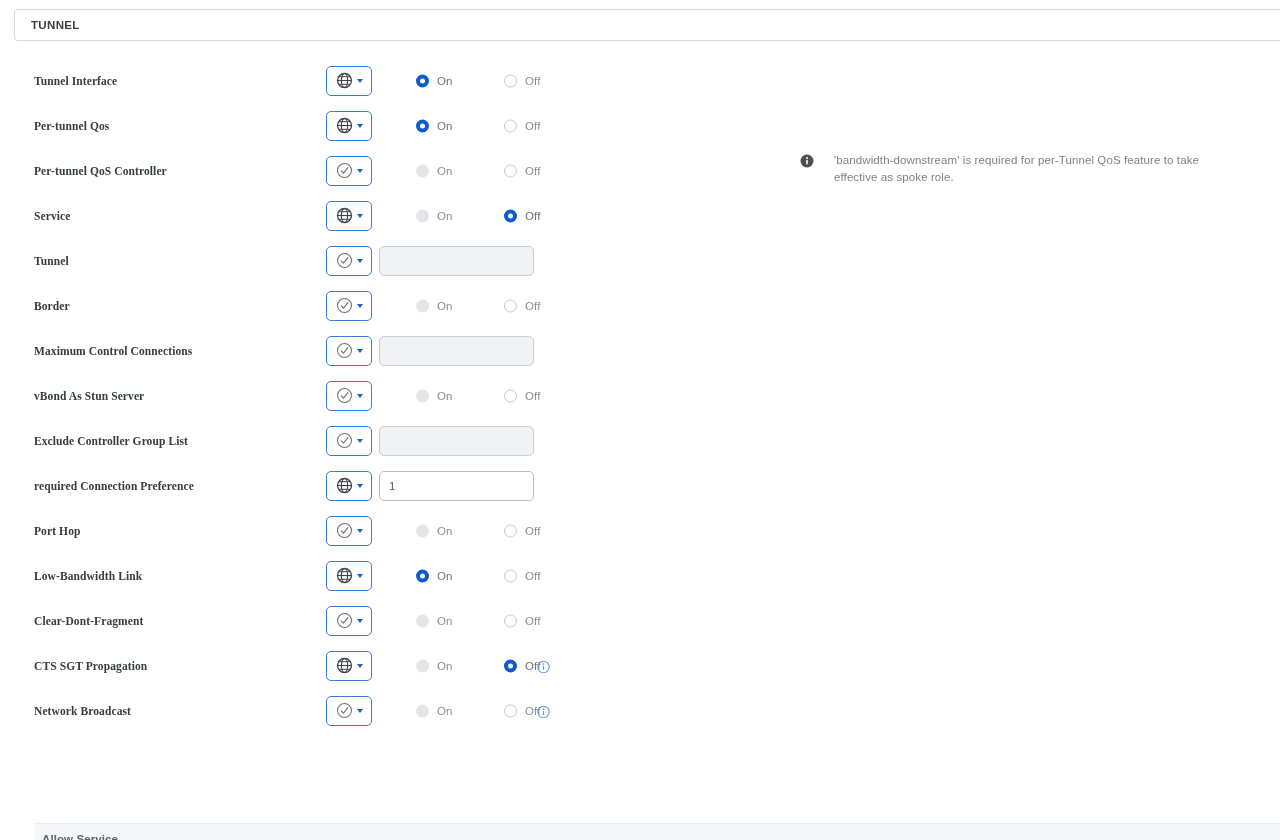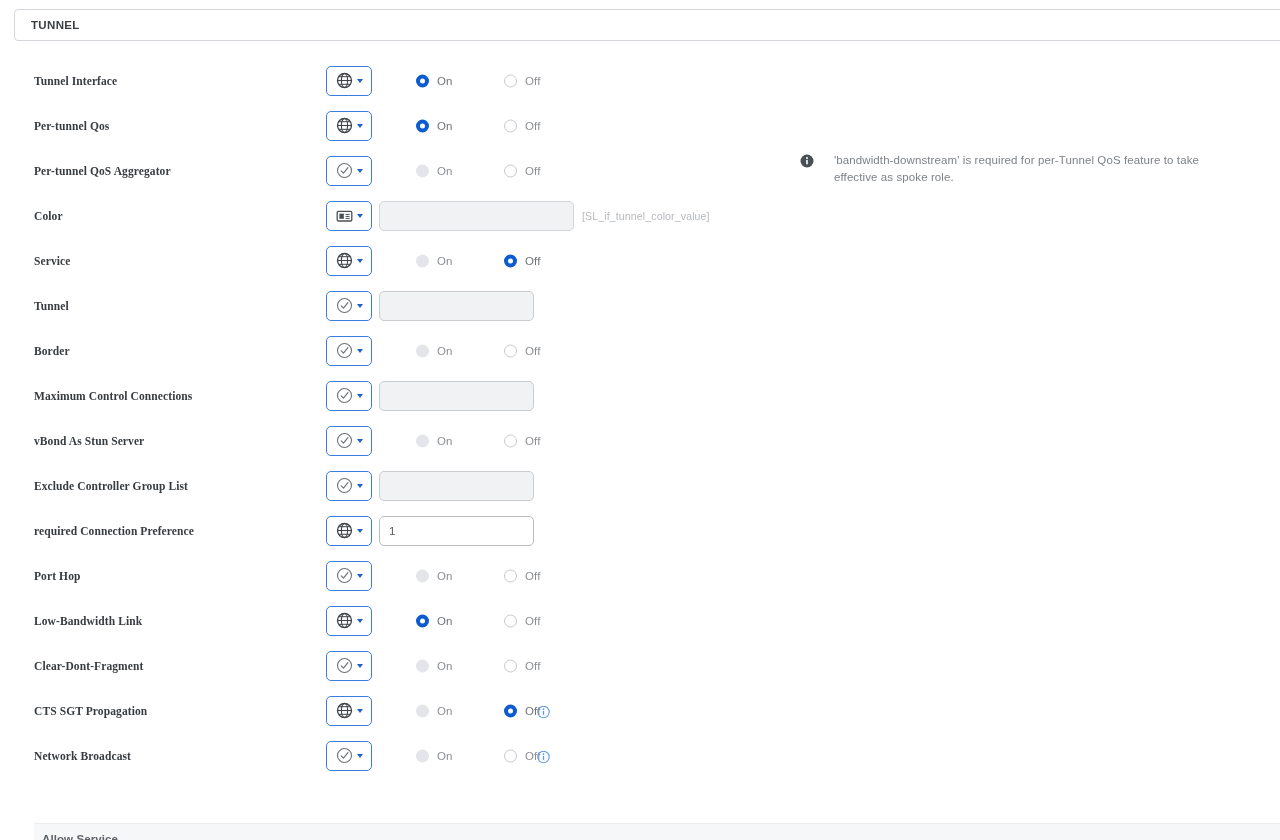--- a/index.html
+++ b/index.html
@@ -269,57 +269,40 @@
             <span class="radio-dot sel"></span>
             <span class="radio-label">On</span>
           </label>
           <label class="radio-opt">
             <span class="radio-dot ring"></span>
             <span class="radio-label">Off</span>
           </label>
         </div>
       </div>
       <div class="row">
-        <div class="row-label">Per-tunnel QoS Aggregator</div>
-        <div class="scope-btn">
-          <span>
-            <svg width="17" height="17" viewBox="0 0 17 17">
-              <circle cx="8.5" cy="8.5" r="7" fill="none" stroke="#6f7479" stroke-width="1.1"></circle>
-              <polyline points="5.2,8.8 7.5,11.1 11.9,5.6" fill="none" stroke="#6f7479" stroke-width="1.2" stroke-linecap="round" stroke-linejoin="round"></polyline>
-            </svg>
-          </span>
-          <span class="caret"></span>
-        </div>
-        <div class="radios">
-          <label class="radio-opt">
-            <span class="radio-dot off"></span>
-            <span class="radio-label">On</span>
-          </label>
-          <label class="radio-opt">
-            <span class="radio-dot ring"></span>
-            <span class="radio-label">Off</span>
-          </label>
-        </div>
-      </div>
-      <div class="row">
-        <div class="row-label">Color</div>
-        <div class="scope-btn">
-          <span>
-            <svg width="17" height="14" viewBox="0 0 17 14">
-              <rect x="1.2" y="2.4" width="14.6" height="9.6" rx="1.2" fill="none" stroke="#4a4f54" stroke-width="1.3"></rect>
-              <rect x="3.4" y="4.6" width="4.4" height="5.2" fill="#4a4f54"></rect>
-              <line x1="9.6" y1="5.4" x2="13.6" y2="5.4" stroke="#4a4f54" stroke-width="1"></line>
-              <line x1="9.6" y1="7.4" x2="13.6" y2="7.4" stroke="#4a4f54" stroke-width="1"></line>
-              <line x1="9.6" y1="9.4" x2="13.6" y2="9.4" stroke="#4a4f54" stroke-width="1"></line>
-            </svg>
-          </span>
-          <span class="caret"></span>
-        </div>
-        <input type="text" class="text-input color-field" value="" style="">
-        <span class="hint">[SL_if_tunnel_color_value]</span>
+        <div class="row-label">Per-tunnel QoS Controller</div>
+        <div class="scope-btn">
+          <span>
+            <svg width="17" height="17" viewBox="0 0 17 17">
+              <circle cx="8.5" cy="8.5" r="7" fill="none" stroke="#6f7479" stroke-width="1.1"></circle>
+              <polyline points="5.2,8.8 7.5,11.1 11.9,5.6" fill="none" stroke="#6f7479" stroke-width="1.2" stroke-linecap="round" stroke-linejoin="round"></polyline>
+            </svg>
+          </span>
+          <span class="caret"></span>
+        </div>
+        <div class="radios">
+          <label class="radio-opt">
+            <span class="radio-dot off"></span>
+            <span class="radio-label">On</span>
+          </label>
+          <label class="radio-opt">
+            <span class="radio-dot ring"></span>
+            <span class="radio-label">Off</span>
+          </label>
+        </div>
       </div>
       <div class="row">
         <div class="row-label">Service</div>
         <div class="scope-btn">
           <span>
             <svg width="17" height="17" viewBox="0 0 17 17">
               <circle cx="8.5" cy="8.5" r="7" fill="none" stroke="#3f4448" stroke-width="1.3"></circle>
               <ellipse cx="8.5" cy="8.5" rx="3.1" ry="7" fill="none" stroke="#3f4448" stroke-width="1.1"></ellipse>
               <line x1="1.5" y1="8.5" x2="15.5" y2="8.5" stroke="#3f4448" stroke-width="1.1"></line>
               <line x1="2.6" y1="4.7" x2="14.4" y2="4.7" stroke="#3f4448" stroke-width="1"></line>

